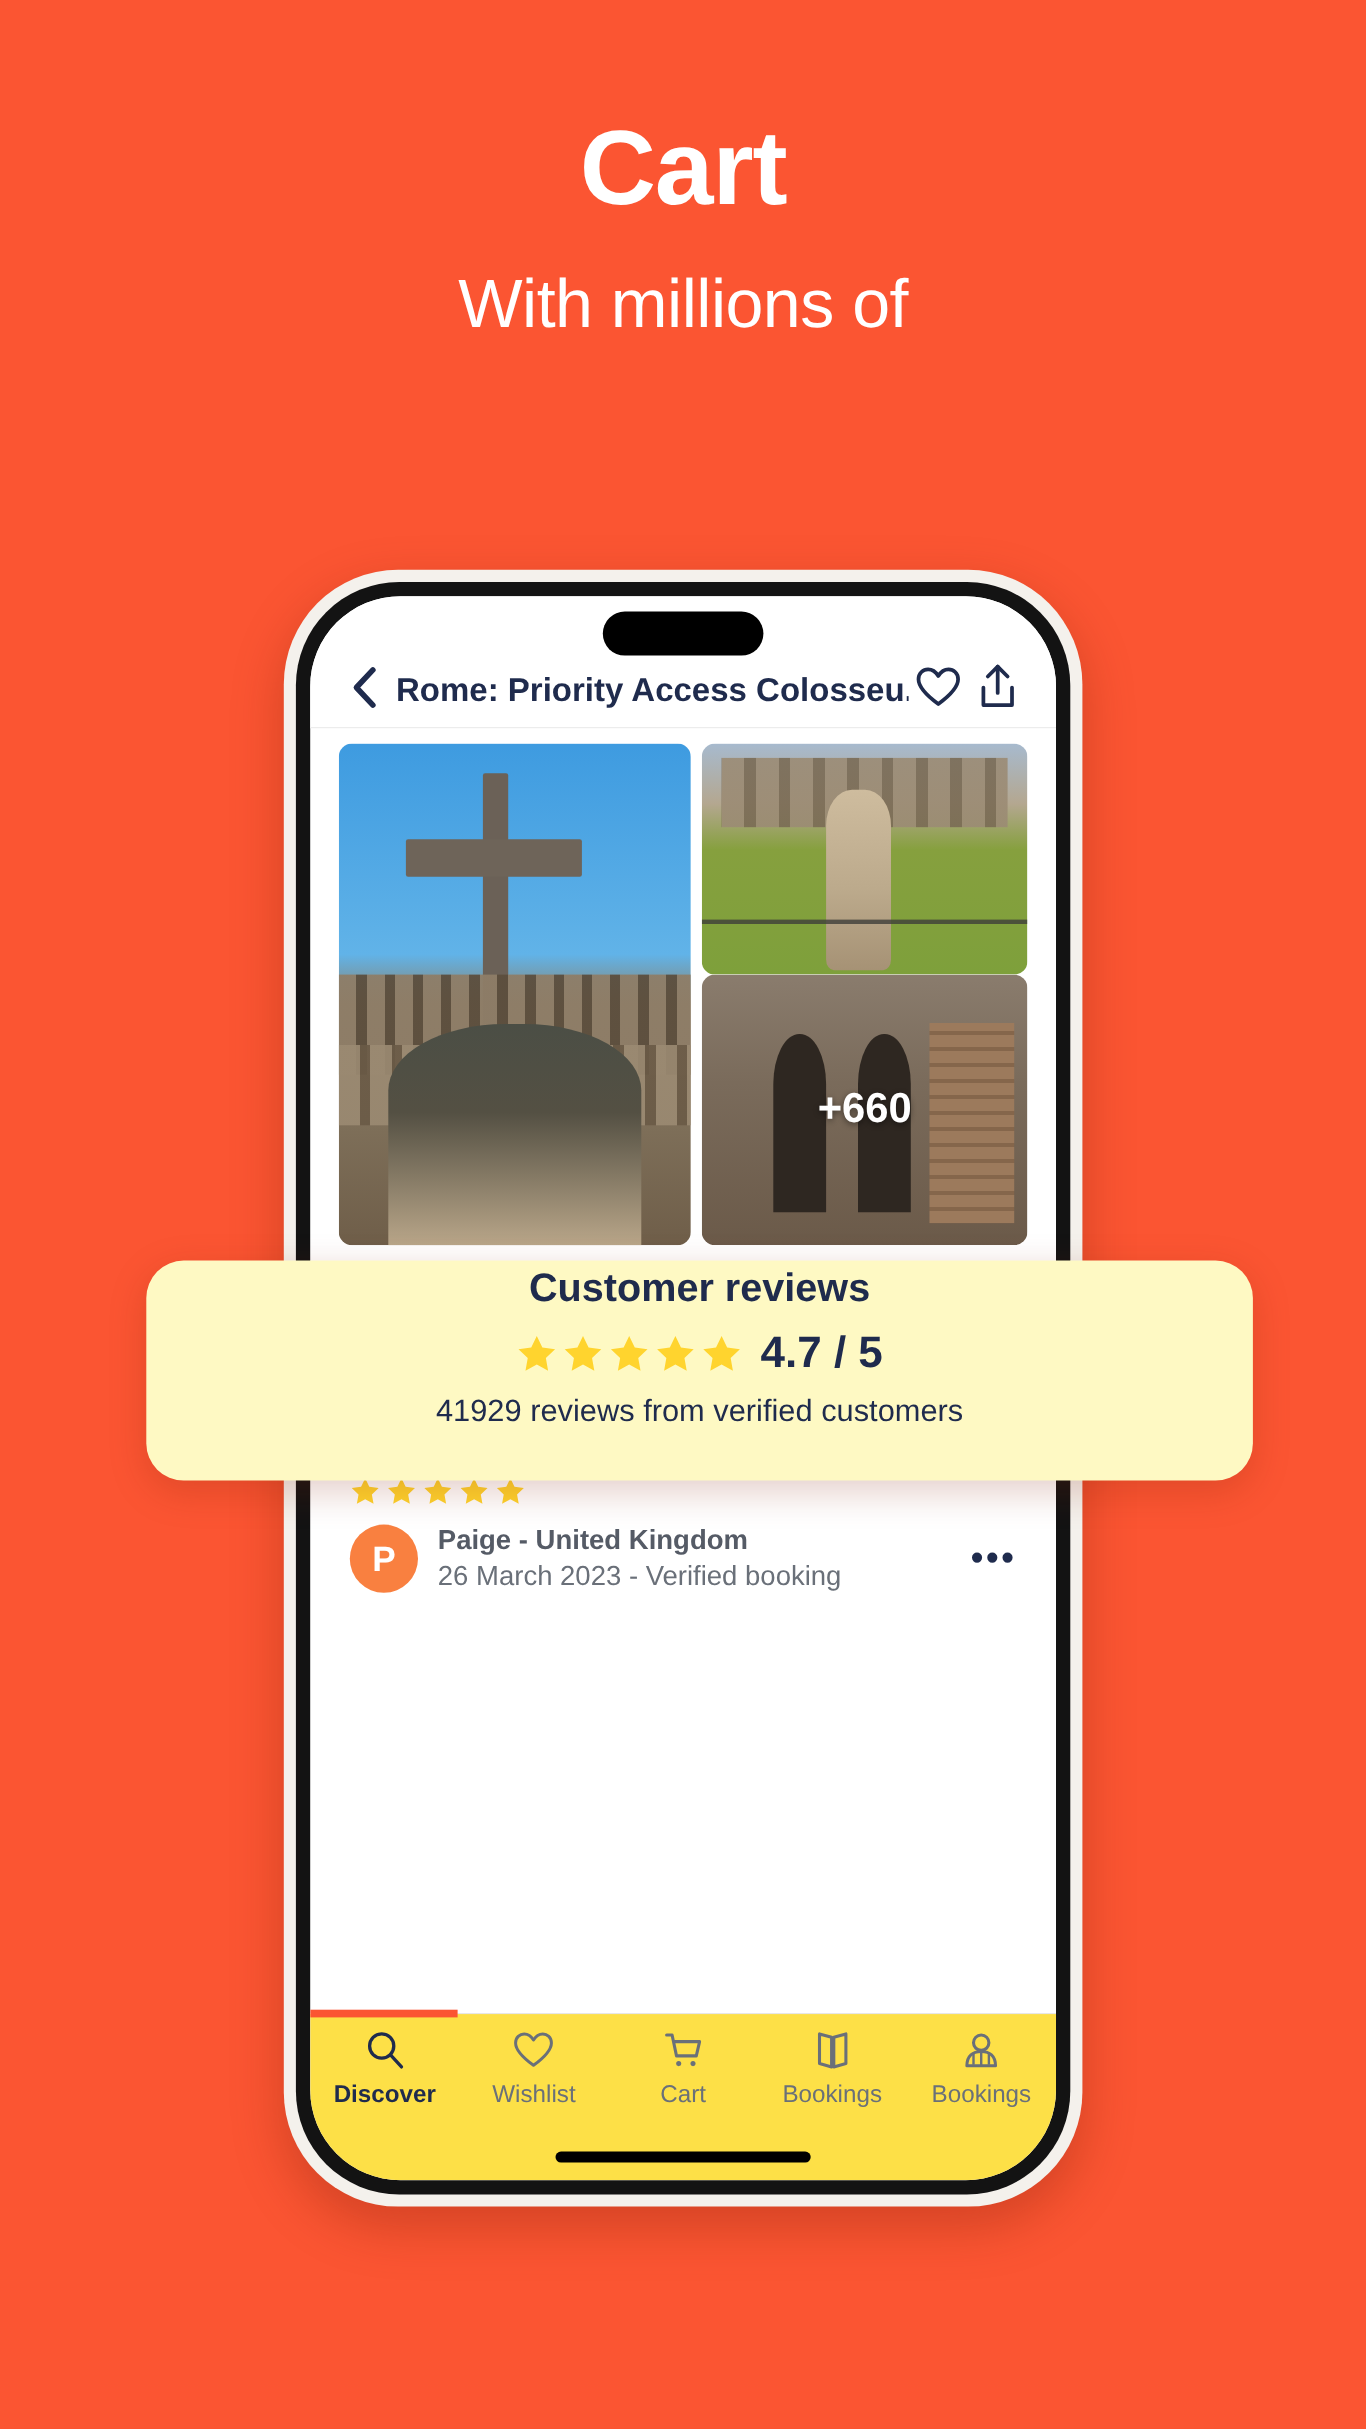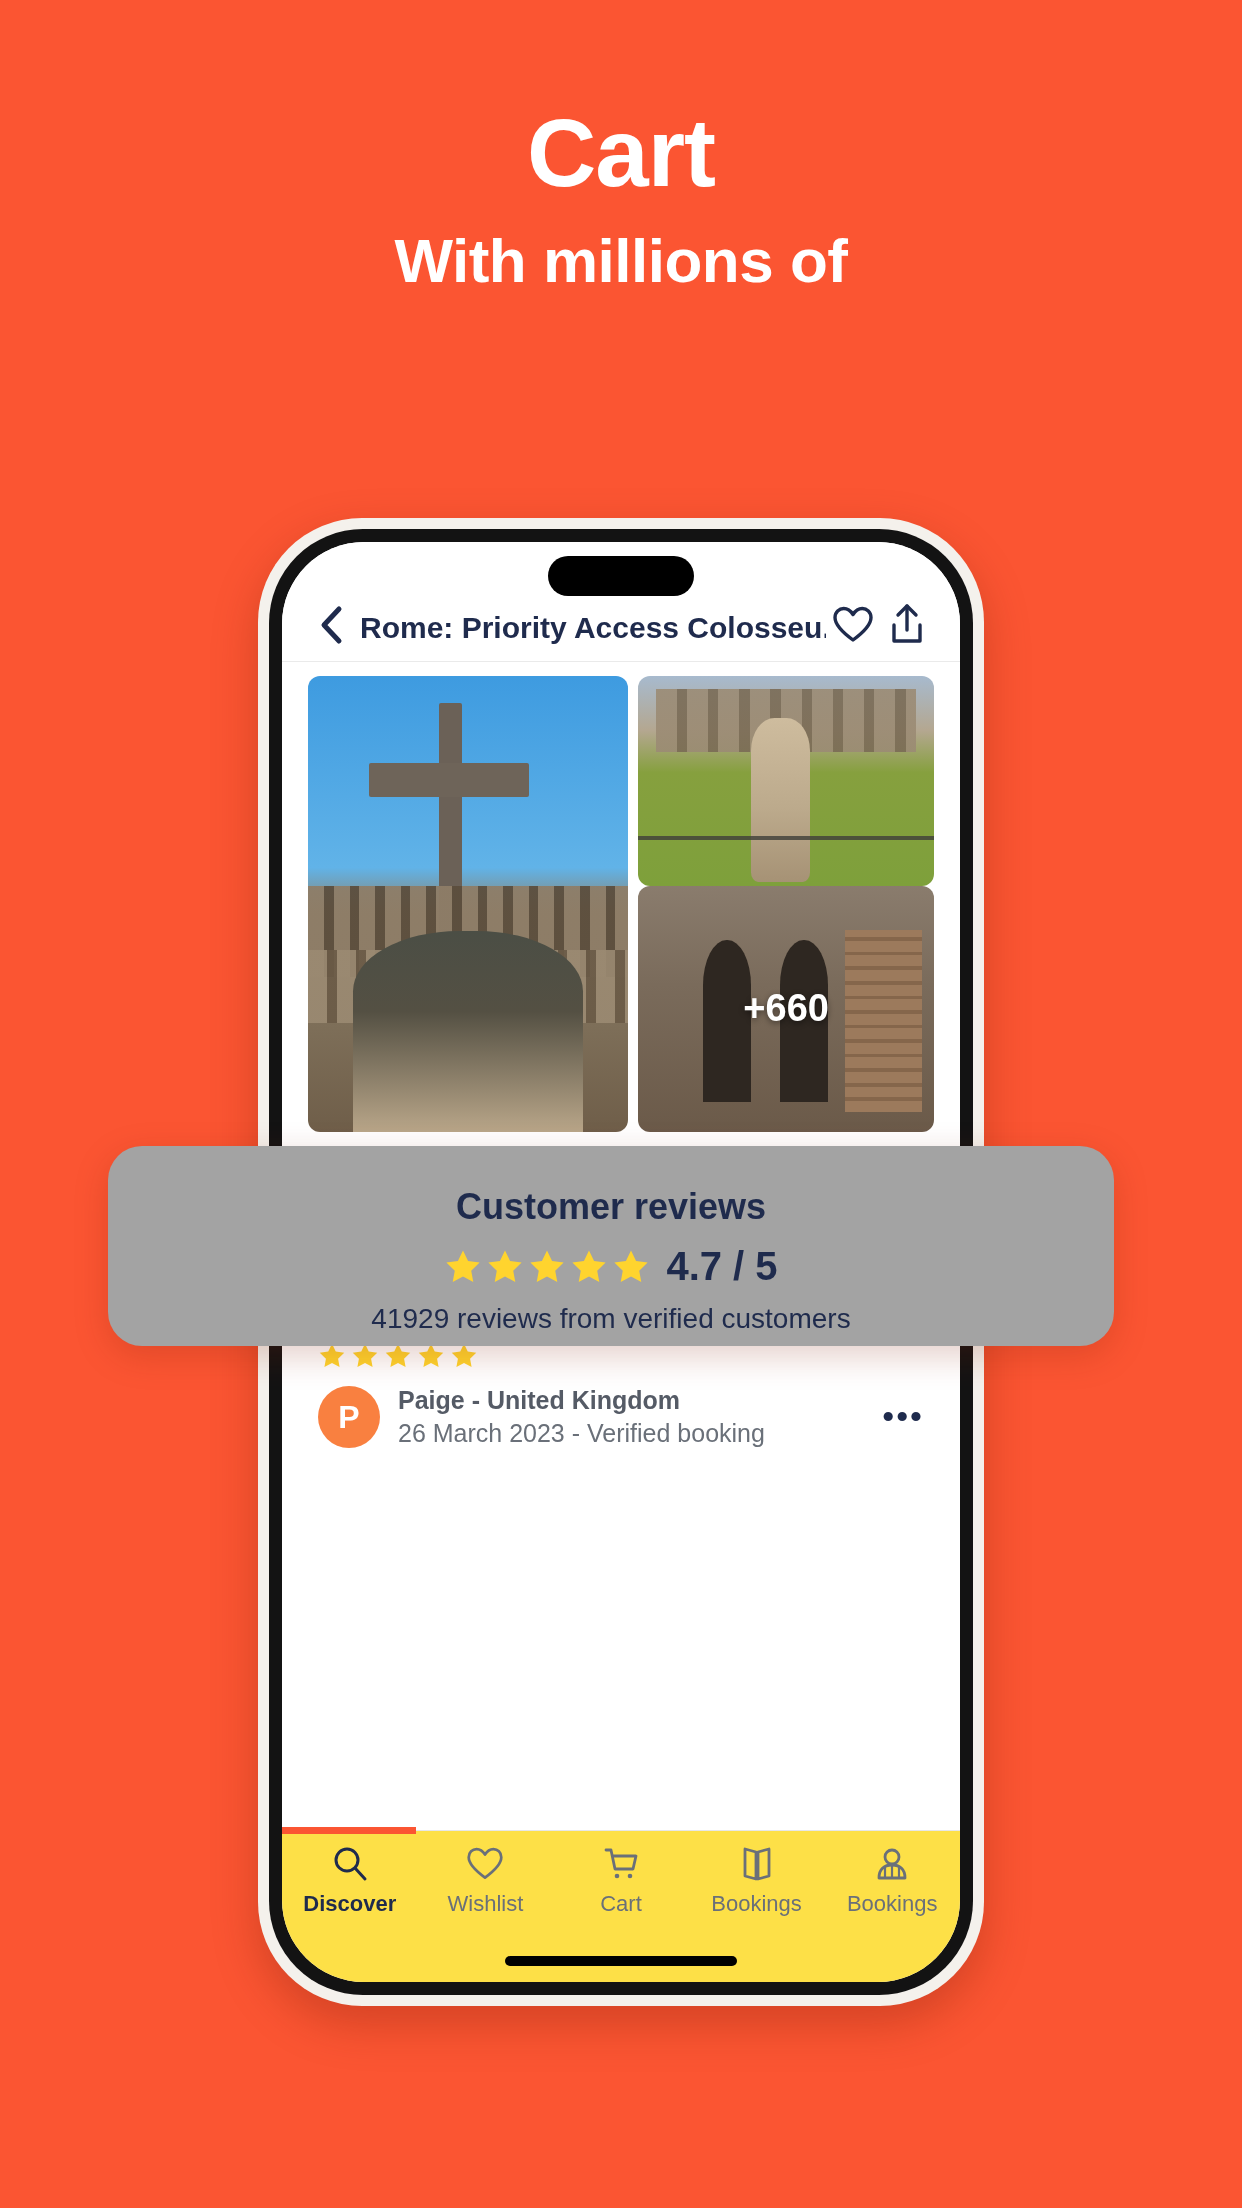--- a/index.html
+++ b/index.html
@@ -14,22 +14,22 @@
   
   .promo {
     position:absolute; left:0; top:0; width:1242px;
     text-align:center; color:#FFFFFF;
   }
   .promo-title {
     font-size:96px; font-weight:700; letter-spacing:-1px;
     line-height:1.0; margin-top:105px;
   }
   .promo-sub {
-    font-size:62px; font-weight:700; line-height:1.16;
-    margin-top:24px; letter-spacing:-0.5px;
+    font-size:62px; font-weight:400; line-height:1.16;
+    margin-top:40px; letter-spacing:-0.5px;
   }
   .promo-sub span { display:block; }
 
   
   .phone {
     position:absolute;
     left:258px; top:518px;
     width:726px; height:1488px;
     background:#F4F1EC;
     border-radius:104px;
@@ -217,28 +217,28 @@
   .home-indicator {
     position:absolute; left:50%; bottom:16px;
     transform:translateX(-50%);
     width:232px; height:10px; background:#000;
     border-radius:6px;
   }
 
   
   .float-card {
     position:absolute;
-    left:108px; top:1146px;
+    left:133px; top:1146px;
     width:1006px; height:200px;
-    background:#a3a3a3;
+    background:#fef9c3;
     border-radius:34px;
     box-shadow:0 10px 34px rgba(130,30,8,0.22);
     z-index:60;
     text-align:center;
-    padding-top:40px;
+    padding-top:4px;
   }
   .fc-title { font-size:36px; font-weight:700; color:#1F2B4D; }
   .fc-score-row {
     display:flex; align-items:center; justify-content:center;
     gap:16px; margin-top:16px;
   }
   .fc-stars { display:flex; gap:4px; }
   .fc-score { font-size:40px; font-weight:700; color:#1F2B4D; }
   .fc-sub { font-size:28px; color:#1F2B4D; margin-top:14px; }
 

